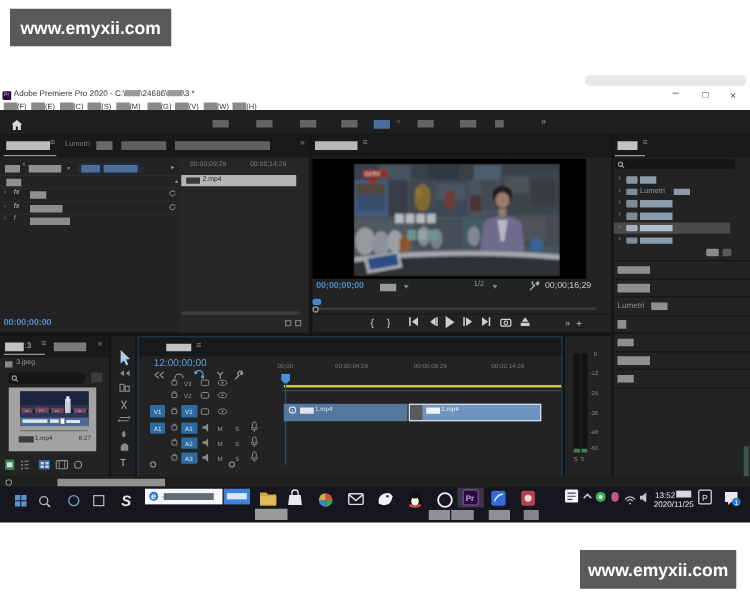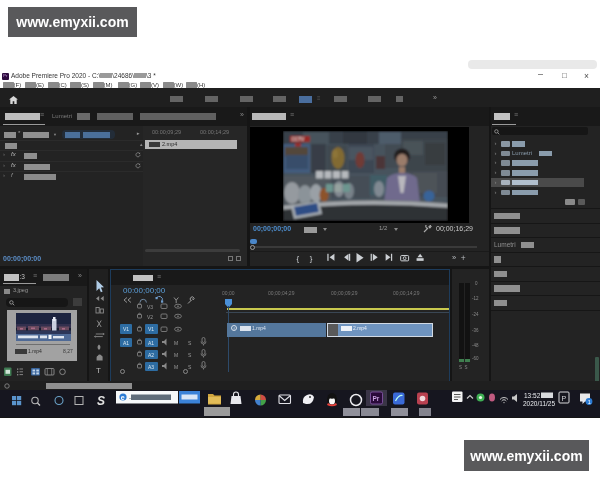--- a/index.html
+++ b/index.html
@@ -377,21 +377,21 @@
 <path d="M7 66.5 q2.4 1.7 0.8 5 l-1.6 0 q-1.6 -3.3 0.8 -5" stroke="none"></path>
 <path d="M4.6 79.5 q0 -1.7 1.3 -1.7 q0.4 -1.2 1.7 -1.2 q1.3 0 1.7 0.8 q1.3 0 1.3 1.7 l0 3.4 l-6 0 Z" stroke="none"></path>
 </g>
 <text x="4" y="95" font-size="8" fill="#bdbdbd" font-family="Liberation Sans">T</text>
 </svg>
 
 <div class="ab" style="left:110px;top:269px;width:340px;height:116px;background:#232323;border:1px solid #1d3c5c"></div>
 <div class="ab" style="left:111px;top:270px;width:338px;height:15px;background:#191919"></div>
 <div class="g" style="left:133px;top:274.5px;width:20px;height:6.5px;background:#c2c2c2"></div>
 <div class="tx" style="left:157px;top:273px;font-size:7px;color:#777">≡</div>
-<div class="tx" style="left:123px;top:285.5px;font-size:8px;color:#5c9fd9">00:00;00;00</div>
+<div class="tx" style="left:123px;top:285.5px;font-size:8px;color:#5c9fd9">12:00;00;00</div>
 <svg class="ab" style="left:121px;top:296px" width="78" height="9" viewBox="0 0 78 9">
 <g fill="none" stroke="#8f8f8f" stroke-width="1">
 <path d="M6 1.5 L3 4 L6 6.5 M10 1.5 L7 4 L10 6.5"></path>
 <path d="M19 6.5 a3.2 3.2 0 0 1 6.4 0" stroke="#6f87a0"></path>
 <path d="M35.5 2 a3 3 0 0 1 5.5 3" stroke="#6f9ccb"></path>
         <rect x="34.5" y="1" width="2.2" height="2.2" fill="#6f9ccb" stroke="none"></rect>
         <rect x="40" y="4.5" width="2.2" height="2.2" fill="#6f9ccb" stroke="none"></rect>
 <path d="M53 1.5 l2.2 2.7 2.2 -2.7 M55.2 4.2 v3" stroke="#8f8f8f"></path>
 <path d="M67 7.5 L70.5 4 M70 4.5 a2 2 0 1 1 2.8 -2.8 l-1.4 1.2 0.8 0.8 1.4 -1.2" stroke="#9f9f9f"></path>
 </g>

